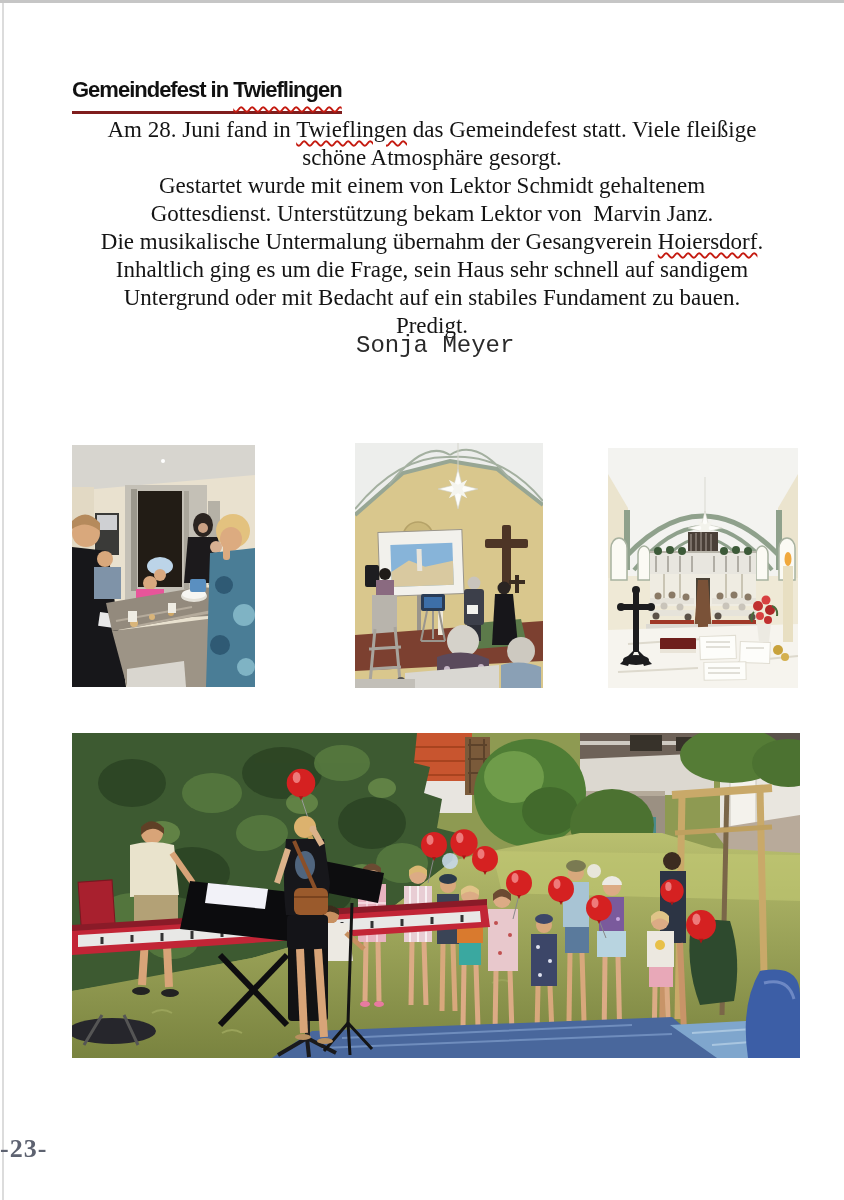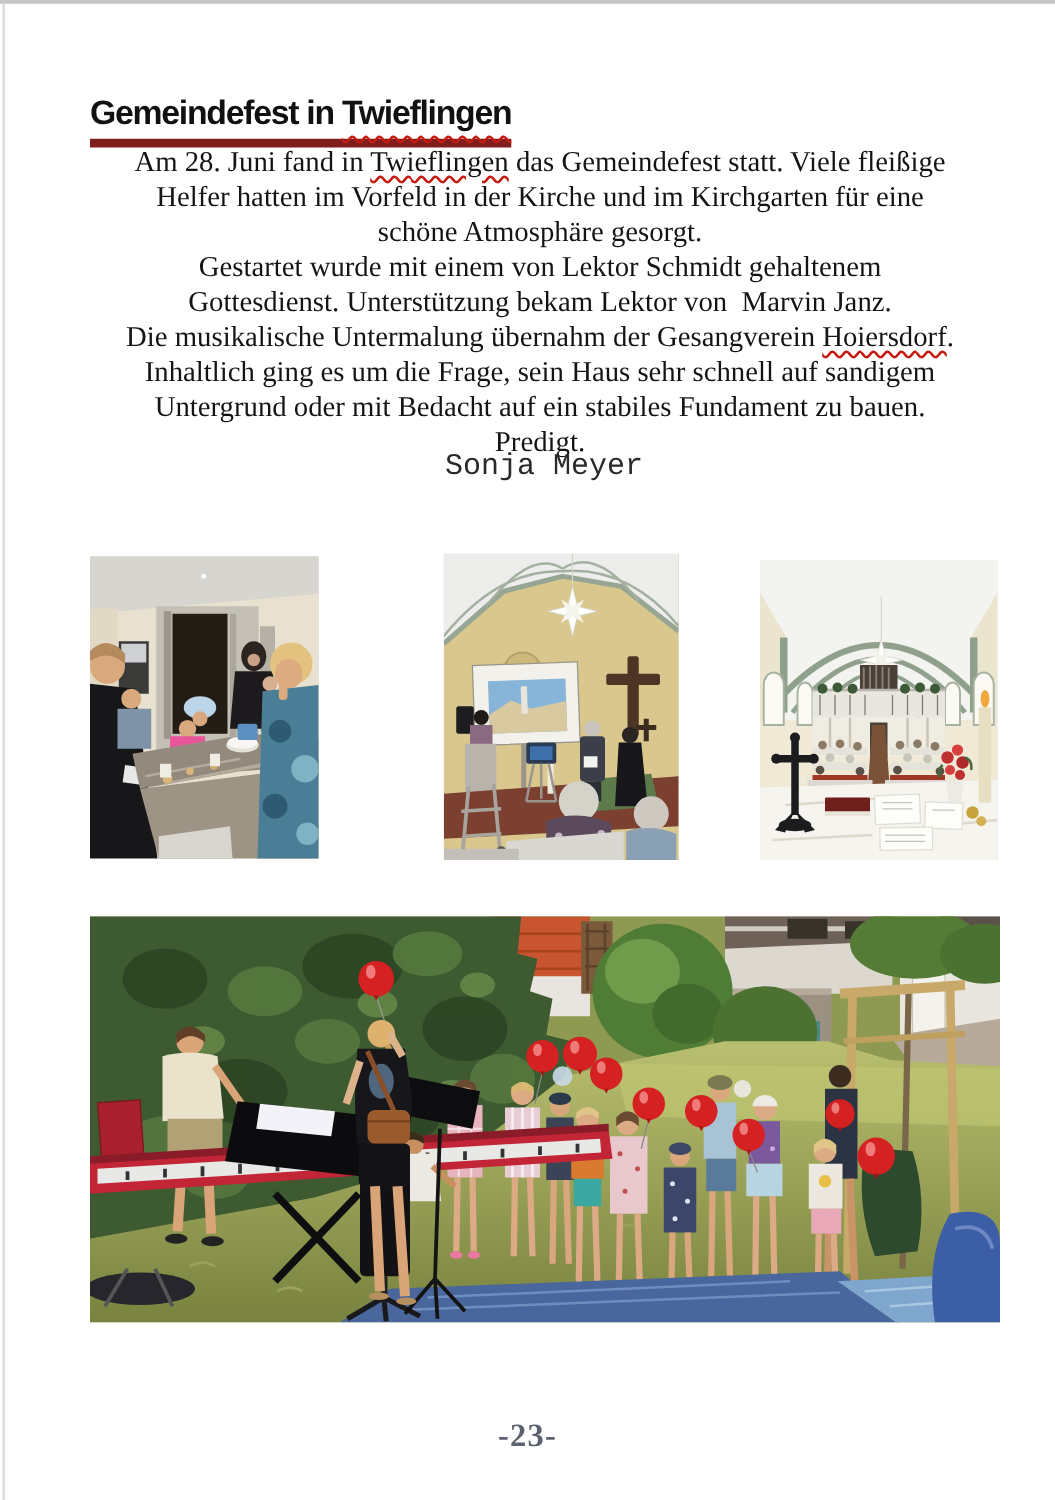--- a/index.html
+++ b/index.html
@@ -3,58 +3,57 @@
 <meta charset="utf-8">
 <style>
   html,body{margin:0;padding:0;}
   body{width:844px;height:1200px;background:#ffffff;position:relative;overflow:hidden;
        font-family:"Liberation Serif", serif;}
   .edge-top{position:absolute;top:0;left:0;width:844px;height:3px;background:#c6c6c6;}
   .edge-left{position:absolute;top:3px;left:2px;width:2px;height:1197px;background:#dcdcdc;}
 
   .title{position:absolute;left:72px;top:72px;margin:0;
          font-family:"Liberation Sans", sans-serif;font-weight:bold;
-         font-size:27px;letter-spacing:-1px;color:#111;
-         border-bottom:7px solid #7f1d1d;padding-bottom:3px;line-height:36px;
+         font-size:22px;letter-spacing:-1px;color:#111;
+         border-bottom:3px solid #7f1d1d;padding-bottom:3px;line-height:36px;
          display:inline-block;white-space:pre;}
   .sq-title{text-decoration-line:underline;text-decoration-style:wavy;
             text-decoration-color:#c41a10;text-decoration-thickness:2px;
             text-underline-offset:9px;}
   .article-text{position:absolute;left:72px;top:116px;width:720px;}
   .line{height:28px;font-size:23px;line-height:28px;color:#141414;white-space:pre;text-align:center;}
   .sq{text-decoration-line:underline;text-decoration-style:wavy;
       text-decoration-color:#c41a10;text-decoration-thickness:1.5px;
       text-underline-offset:3px;}
   .last-line{position:relative;}
   .byline{position:absolute;left:284px;top:0;
           font-family:Liberation Mono, monospace;font-size:24px;color:#2a2a2a;margin-top:20px;}
 
   .photo{position:absolute;overflow:hidden;background:#ddd;}
   .photo svg{display:block;width:100%;height:100%;}
   #photo1{left:72px;top:445px;width:183px;height:242px;}
   #photo2{left:355px;top:443px;width:188px;height:245px;}
   #photo3{left:608px;top:448px;width:190px;height:240px;}
   #photo4{left:72px;top:733px;width:728px;height:325px;}
 
-  .page-number{position:absolute;left:0;top:1134px;width:844px;text-align:center;
+  .page-number{position:absolute;left:0;top:1134px;width:844px;text-align:left;
                font-family:"Liberation Serif", serif;font-weight:bold;
                font-size:26px;letter-spacing:1px;color:#5d6270;}
 </style>
 </head>
 <body>
 
 <div class="edge-top"></div>
 <div class="edge-left"></div>
 
 <h1 class="title"><span>Gemeindefest in </span><span class="sq-title">Twieflingen</span></h1>
 
 <div class="article-text">
   <div id="body-lines">
       <div class="line">Am 28. Juni fand in <span class="sq">Twieflingen</span> das Gemeindefest statt. Viele fleißige</div>
-      <div class="line">Helfer hatten im Vorfeld in der Kirche und im Kirchgarten für eine</div>
       <div class="line">schöne Atmosphäre gesorgt.</div>
       <div class="line">Gestartet wurde mit einem von Lektor Schmidt gehaltenem</div>
       <div class="line">Gottesdienst. Unterstützung bekam Lektor von  Marvin Janz.</div>
       <div class="line">Die musikalische Untermalung übernahm der Gesangverein <span class="sq">Hoiersdorf</span>.</div>
       <div class="line">Inhaltlich ging es um die Frage, sein Haus sehr schnell auf sandigem</div>
       <div class="line">Untergrund oder mit Bedacht auf ein stabiles Fundament zu bauen.</div>
     </div>
   <div class="line last-line"><span>Predigt.</span><span class="byline">Sonja Meyer</span></div>
 </div>
 

